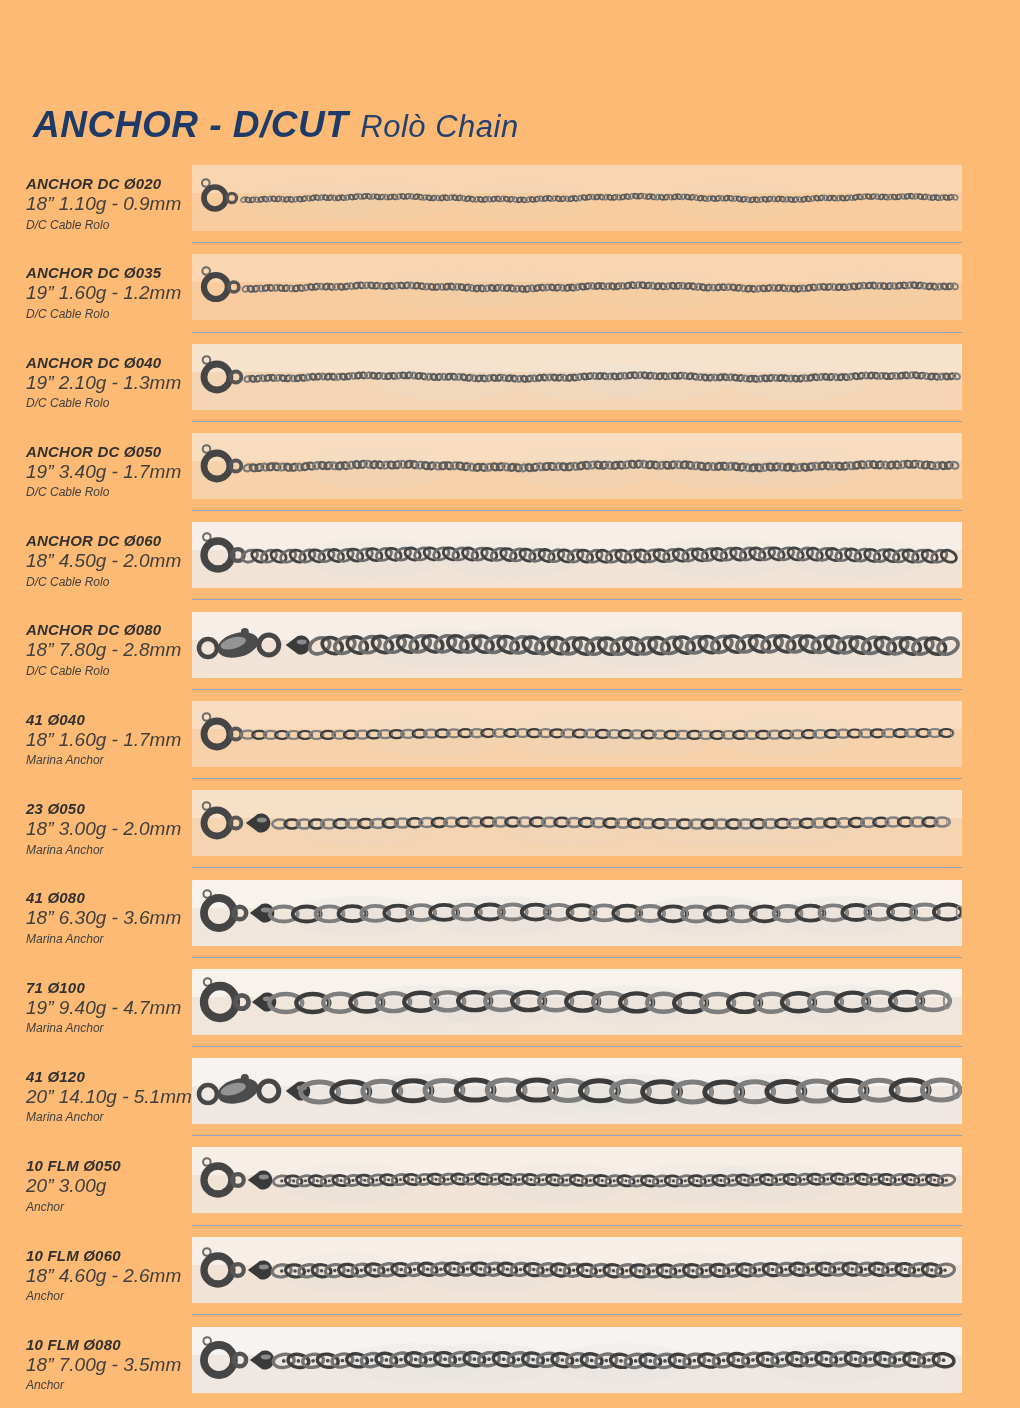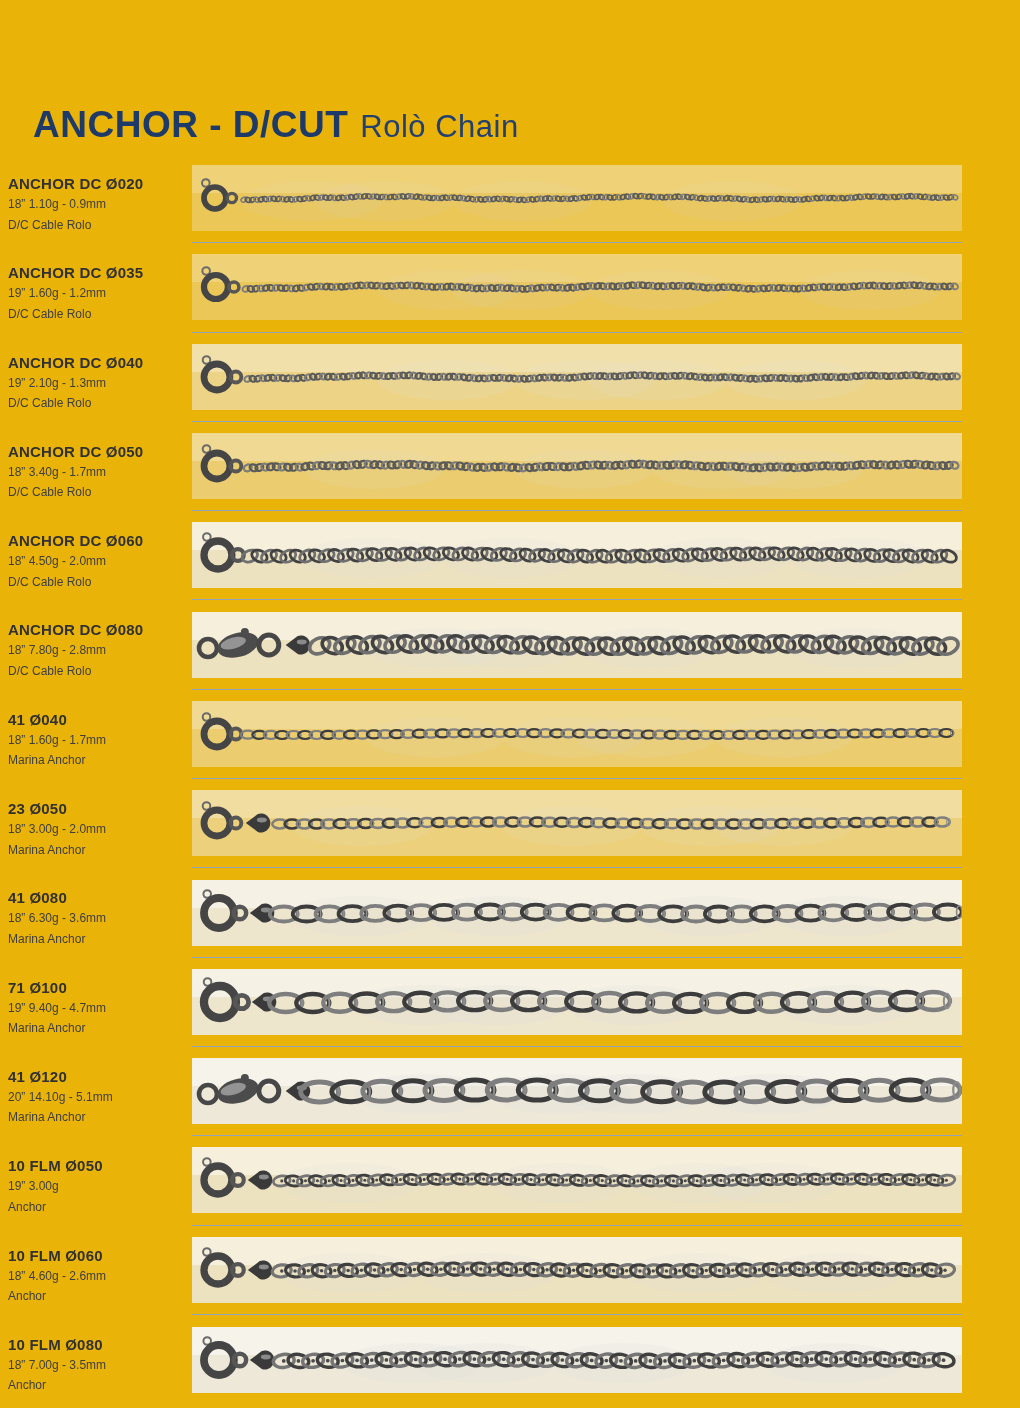--- a/index.html
+++ b/index.html
@@ -1,44 +1,45 @@
 <!DOCTYPE html>
 <html><head>
 <meta charset="utf-8">
 <style>
   html,body{margin:0;padding:0;background:#ffffff;}
   .page{
-    width:1020px;height:1408px;position:relative;background:#eab308;
+    width:1020px;height:1408px;position:relative;background:#fdba74;
     font-family:"Liberation Sans", sans-serif;overflow:hidden;
     margin:0 auto;
+    font-style:italic;
   }
   .title-block{
     padding:104px 0 0 33px;
     white-space:nowrap;
   }
   .title-bold{
     font-size:37px;font-weight:700;color:#1e3a68;letter-spacing:0.5px;
   }
   .title-regular{
     font-size:31px;font-weight:400;color:#24406f;margin-left:12px;letter-spacing:0.5px;
   }
   .rows{margin-top:8px;}
   .catalog-row{
     display:flex;align-items:stretch;height:89.3px;
   }
   .label-col{
     width:192px;min-width:192px;box-sizing:border-box;
-    padding:20px 0 0 8px;
+    padding:20px 0 0 26px;
   }
   .product-code{
     font-size:15px;font-weight:700;color:#313131;line-height:20px;
     letter-spacing:0.2px;
   }
   .product-spec{
-    font-size:12px;font-weight:400;color:#3f3f3f;line-height:20.5px;
+    font-size:19px;font-weight:400;color:#3f3f3f;line-height:20.5px;
   }
   .product-type{
     font-size:12px;font-weight:400;color:#3f3f3f;line-height:20.5px;
   }
   .chain-col{
     flex:1;margin-right:58px;position:relative;
     border-bottom:1.5px solid #94a3bd;
     display:flex;align-items:center;
   }
   .catalog-row:last-child .chain-col{border-bottom:none;}
@@ -568,21 +569,21 @@
               <ellipse cx="761.6" cy="35.3" rx="3.5" ry="2.75" fill="none" stroke="#5a5a5a" stroke-width="2.1" transform="rotate(-26 761.6 35.3)"></ellipse>
               <ellipse cx="766.6" cy="35.3" rx="3.5" ry="2.75" fill="none" stroke="#7d7d7d" stroke-width="2.1" transform="rotate(26 766.6 35.3)"></ellipse>
             </svg>
           </div>
     </div>
   </div>
 
   <div class="catalog-row">
     <div class="label-col">
       <div class="product-code">ANCHOR DC Ø050</div>
-      <div class="product-spec">18” 3.40g - 1.7mm</div>
+      <div class="product-spec">19” 3.40g - 1.7mm</div>
       <div class="product-type">D/C Cable Rolo</div>
     </div>
     <div class="chain-col">
       <div class="chain-wrap">
             <svg width="100%" height="72" viewBox="0 0 772 72" preserveAspectRatio="none">
               <rect x="0" y="3" width="772" height="66" fill="#ededee" opacity="0.45"></rect>
               <rect x="0" y="3" width="772" height="28" fill="#ffffff" opacity="0.24750000000000003"></rect>
               <ellipse cx="531" cy="39" rx="70" ry="20" fill="#dfdfe0" opacity="0.1125"></ellipse>
               <ellipse cx="182" cy="39" rx="70" ry="20" fill="#dfdfe0" opacity="0.1125"></ellipse>
               <ellipse cx="393" cy="39" rx="70" ry="20" fill="#dfdfe0" opacity="0.1125"></ellipse>
@@ -1405,21 +1406,21 @@
               <ellipse cx="751.2" cy="35.0" rx="19" ry="10" fill="none" stroke="#7e7e7e" stroke-width="5"></ellipse>
               <ellipse cx="766.8" cy="35.0" rx="3.5999999999999996" ry="8" fill="none" stroke="#8d8d8d" stroke-width="2.25"></ellipse>
             </svg>
           </div>
     </div>
   </div>
 
   <div class="catalog-row">
     <div class="label-col">
       <div class="product-code">10 FLM Ø050</div>
-      <div class="product-spec">19” 3.00g</div>
+      <div class="product-spec">20” 3.00g</div>
       <div class="product-type">Anchor</div>
     </div>
     <div class="chain-col">
       <div class="chain-wrap">
             <svg width="100%" height="72" viewBox="0 0 772 72" preserveAspectRatio="none">
               <rect x="0" y="3" width="772" height="66" fill="#ededee" opacity="0.8"></rect>
               <rect x="0" y="3" width="772" height="28" fill="#ffffff" opacity="0.44000000000000006"></rect>
               <ellipse cx="507" cy="39" rx="70" ry="20" fill="#dfdfe0" opacity="0.2"></ellipse>
               <ellipse cx="158" cy="39" rx="70" ry="20" fill="#dfdfe0" opacity="0.2"></ellipse>
               <ellipse cx="369" cy="39" rx="70" ry="20" fill="#dfdfe0" opacity="0.2"></ellipse>

